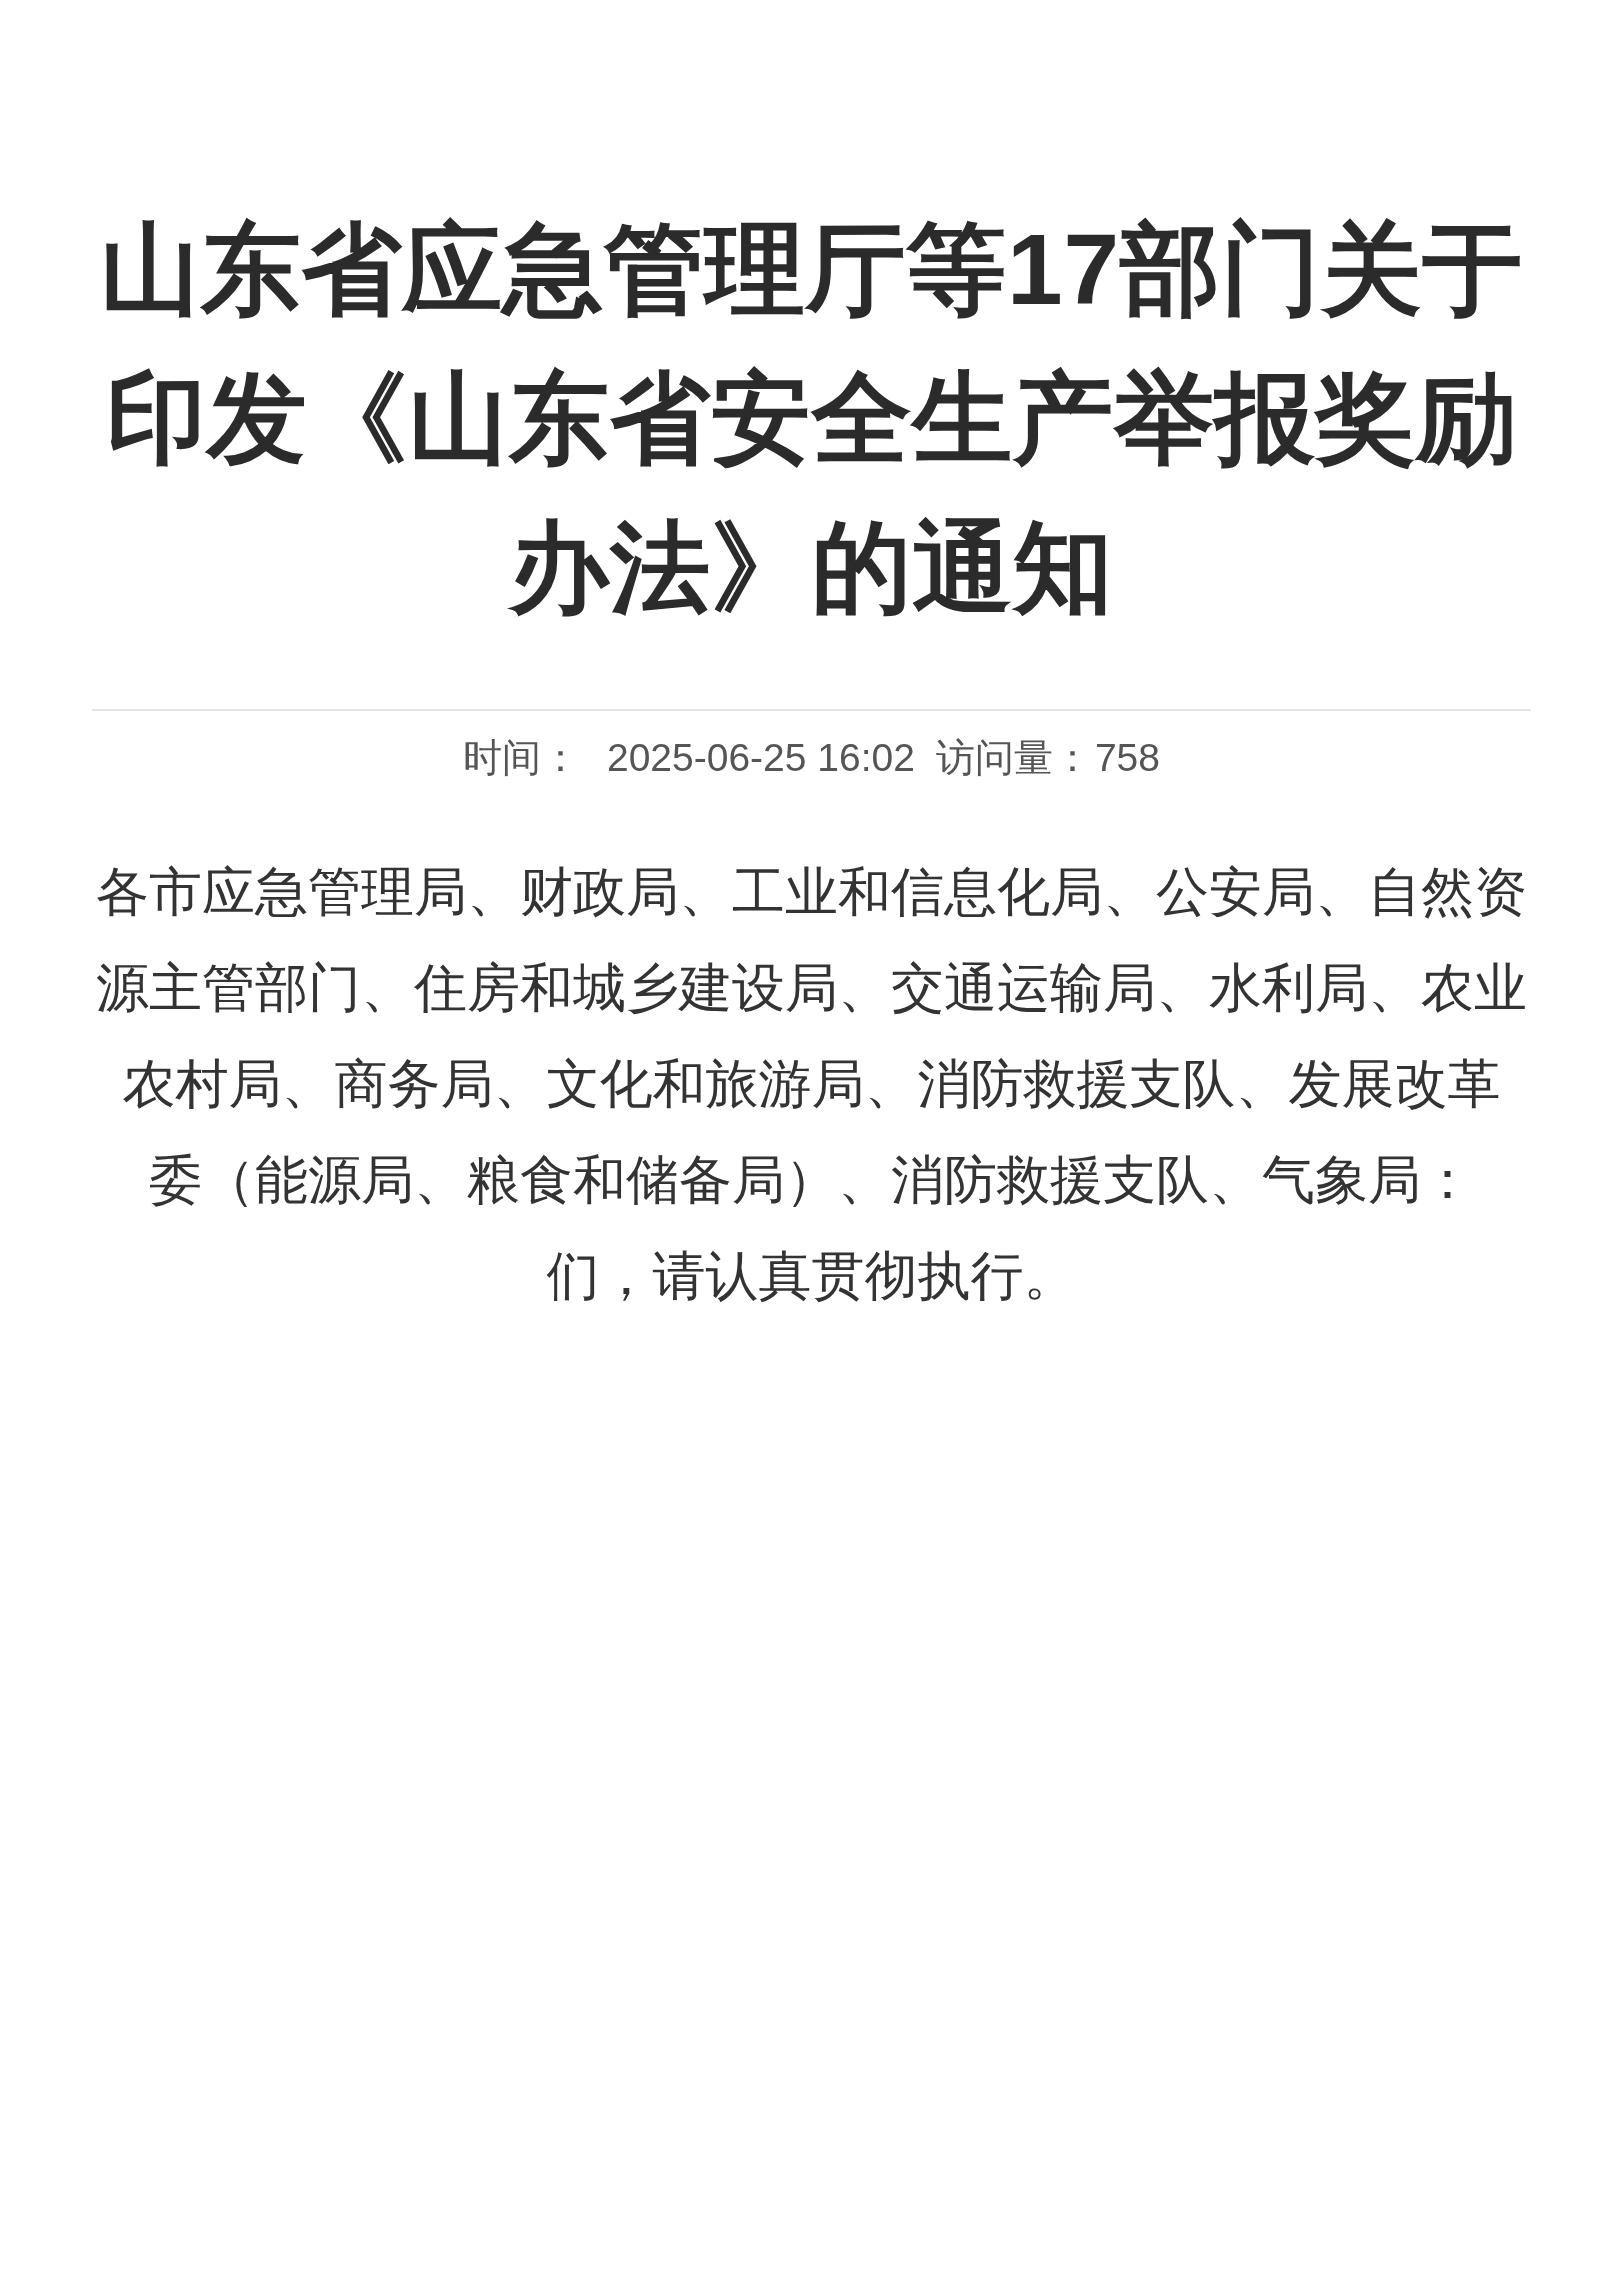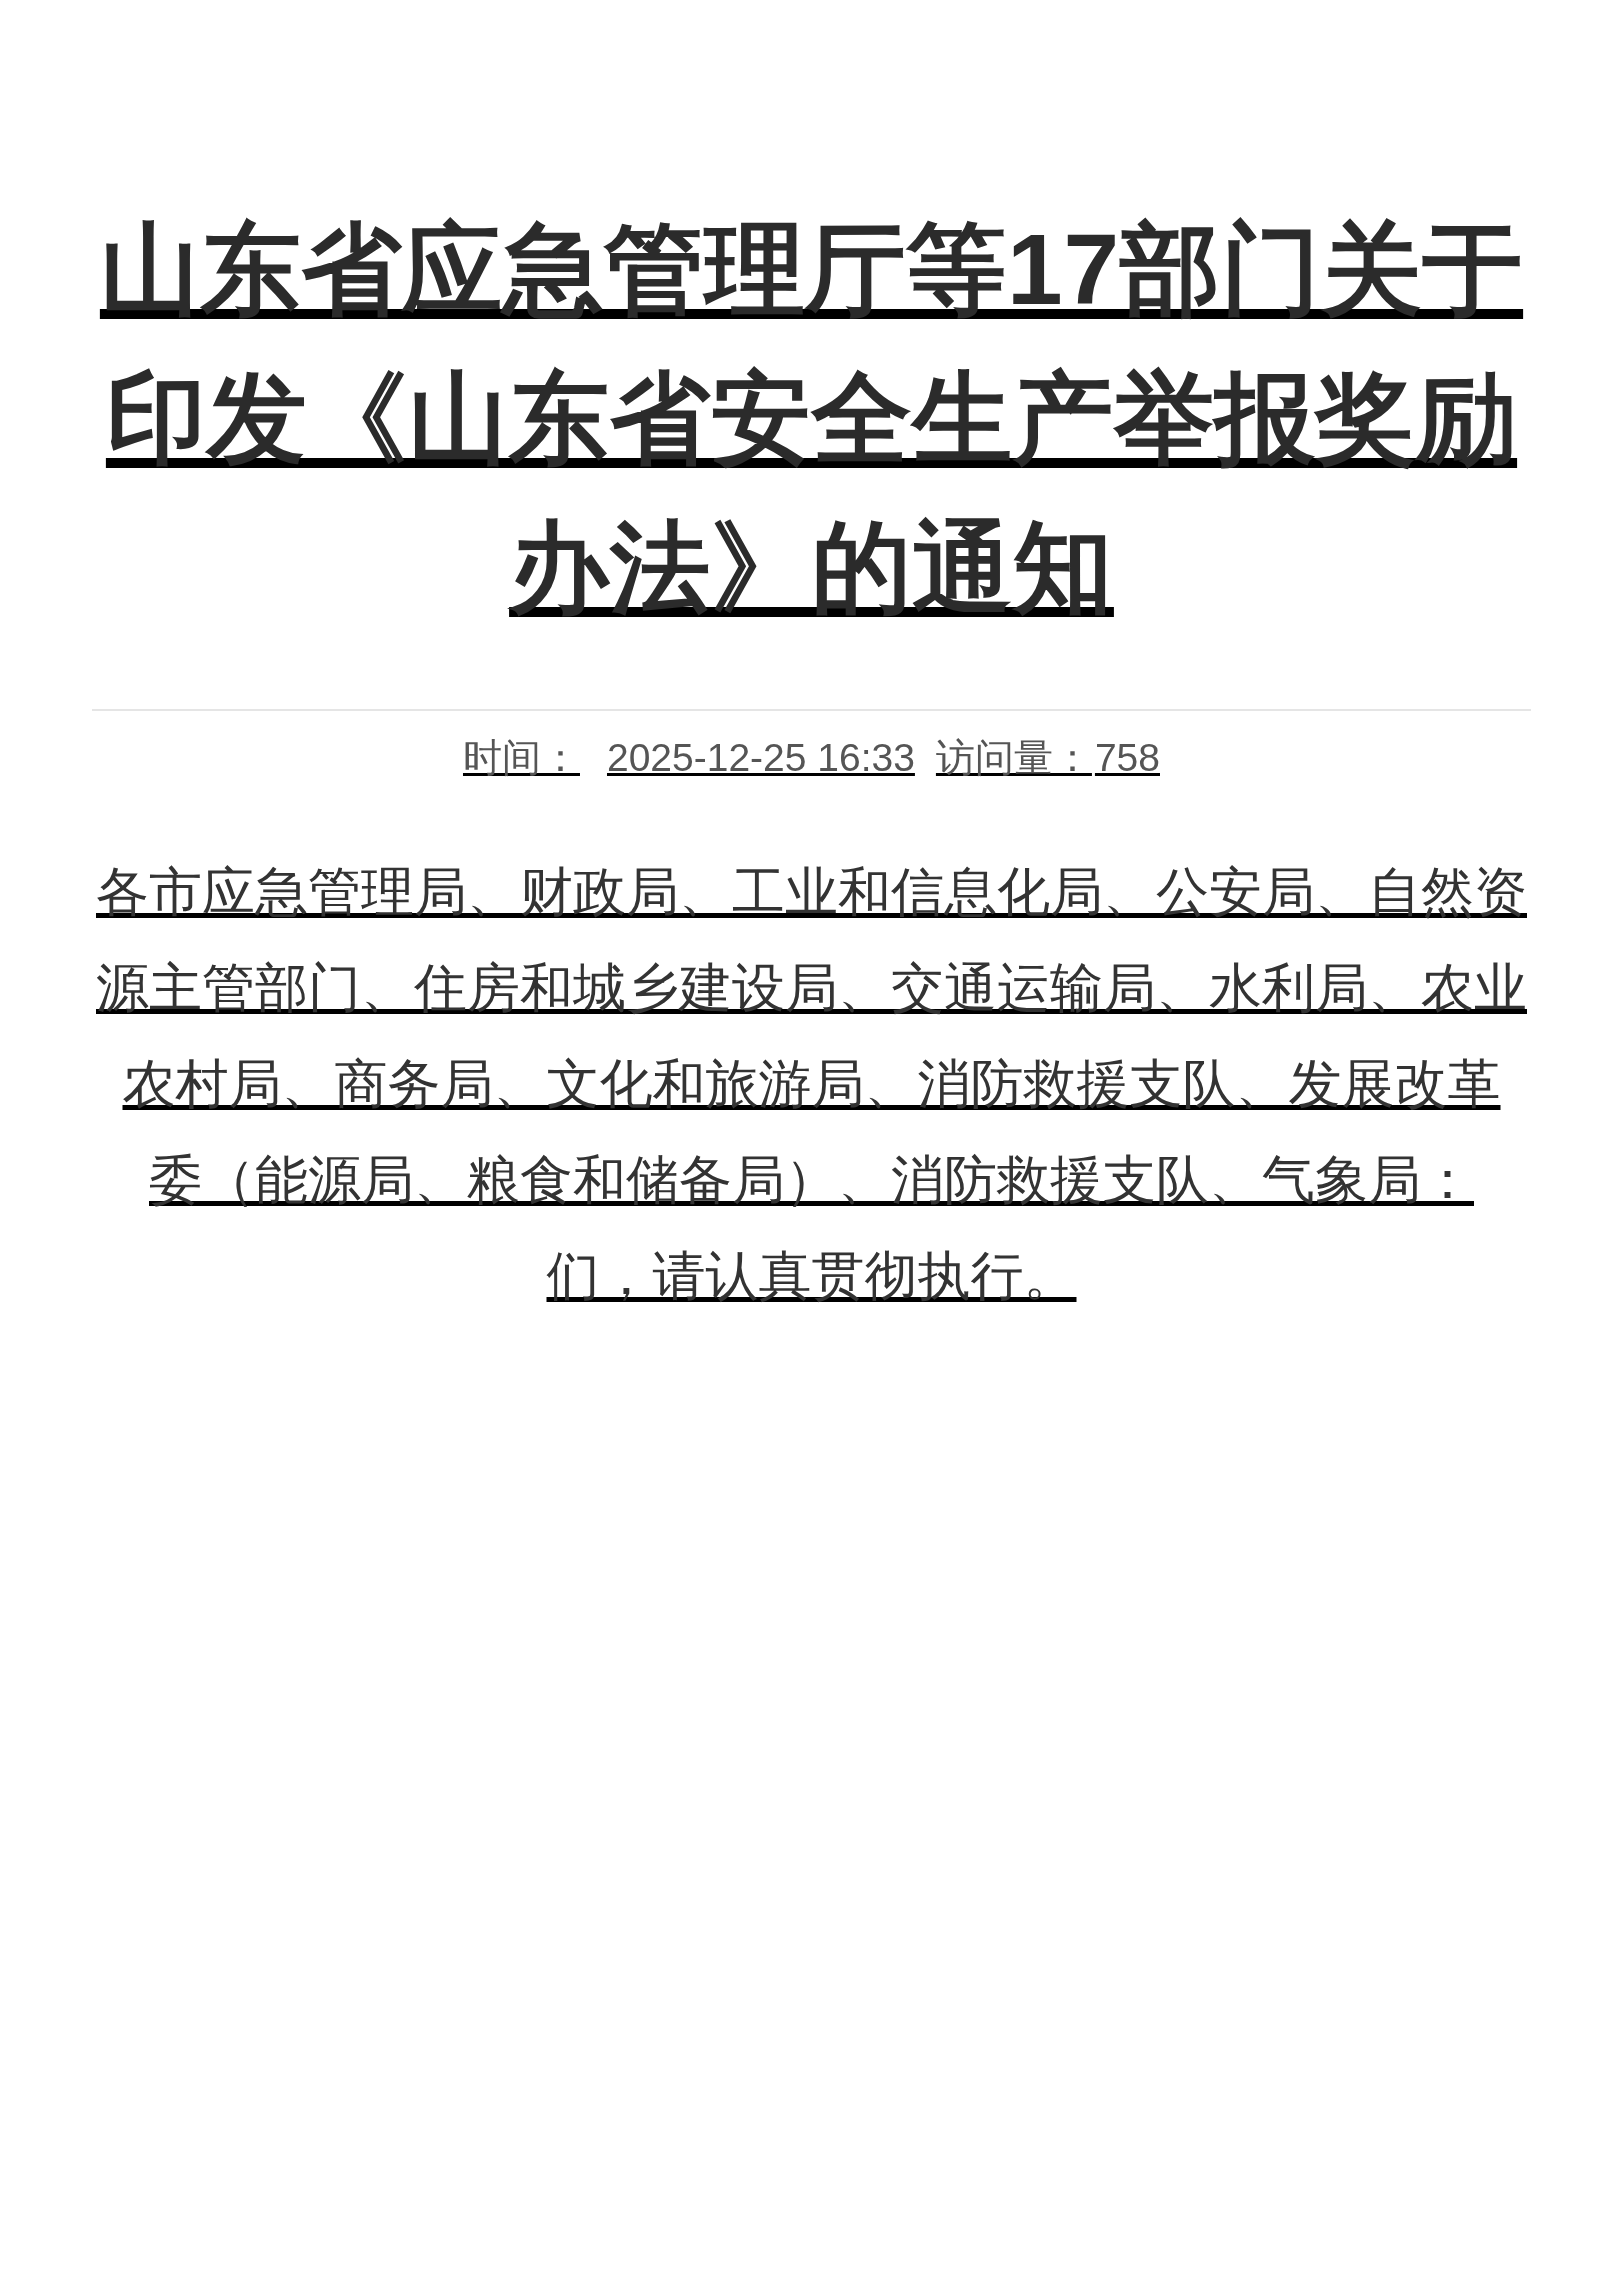--- a/index.html
+++ b/index.html
@@ -10,21 +10,20 @@
   body {
     width: 1624px;
     height: 2295px;
     background: #ffffff;
     font-family: "Liberation Sans", "DejaVu Sans", sans-serif;
     overflow: hidden;
   }
   .content {
     margin: 0 92px;
     width: 1439px;
-    text-decoration: underline;
   }
   .article-title {
     padding-top: 128px;
     font-size: 100px;
     line-height: 149px;
     font-weight: 700;
     color: #2b2b2b;
     text-align: center;
     letter-spacing: 0.8px;
   }
@@ -70,21 +69,21 @@
 
   <h1 class="article-title">
     <div class="title-line">山东省应急管理厅等17部门关于</div>
     <div class="title-line">印发《山东省安全生产举报奖励</div>
     <div class="title-line">办法》的通知</div>
   </h1>
 
   <hr class="divider">
 
   <div class="meta">
-    <span class="meta-time-label">时间：</span><span class="meta-time-value">2025-12-25 16:33</span><span class="meta-views-label">访问量：</span><span class="meta-views-value">758</span>
+    <span class="meta-time-label">时间：</span><span class="meta-time-value">2025-06-25 16:02</span><span class="meta-views-label">访问量：</span><span class="meta-views-value">758</span>
   </div>
 
   <div class="body-text">
     <div class="body-line">各市应急管理局、财政局、工业和信息化局、公安局、自然资</div>
     <div class="body-line">源主管部门、住房和城乡建设局、交通运输局、水利局、农业</div>
     <div class="body-line">农村局、商务局、文化和旅游局、消防救援支队、发展改革</div>
     <div class="body-line">委（能源局、粮食和储备局）、消防救援支队、气象局：</div>
     <div class="body-line">们，请认真贯彻执行。</div>
   </div>
 

